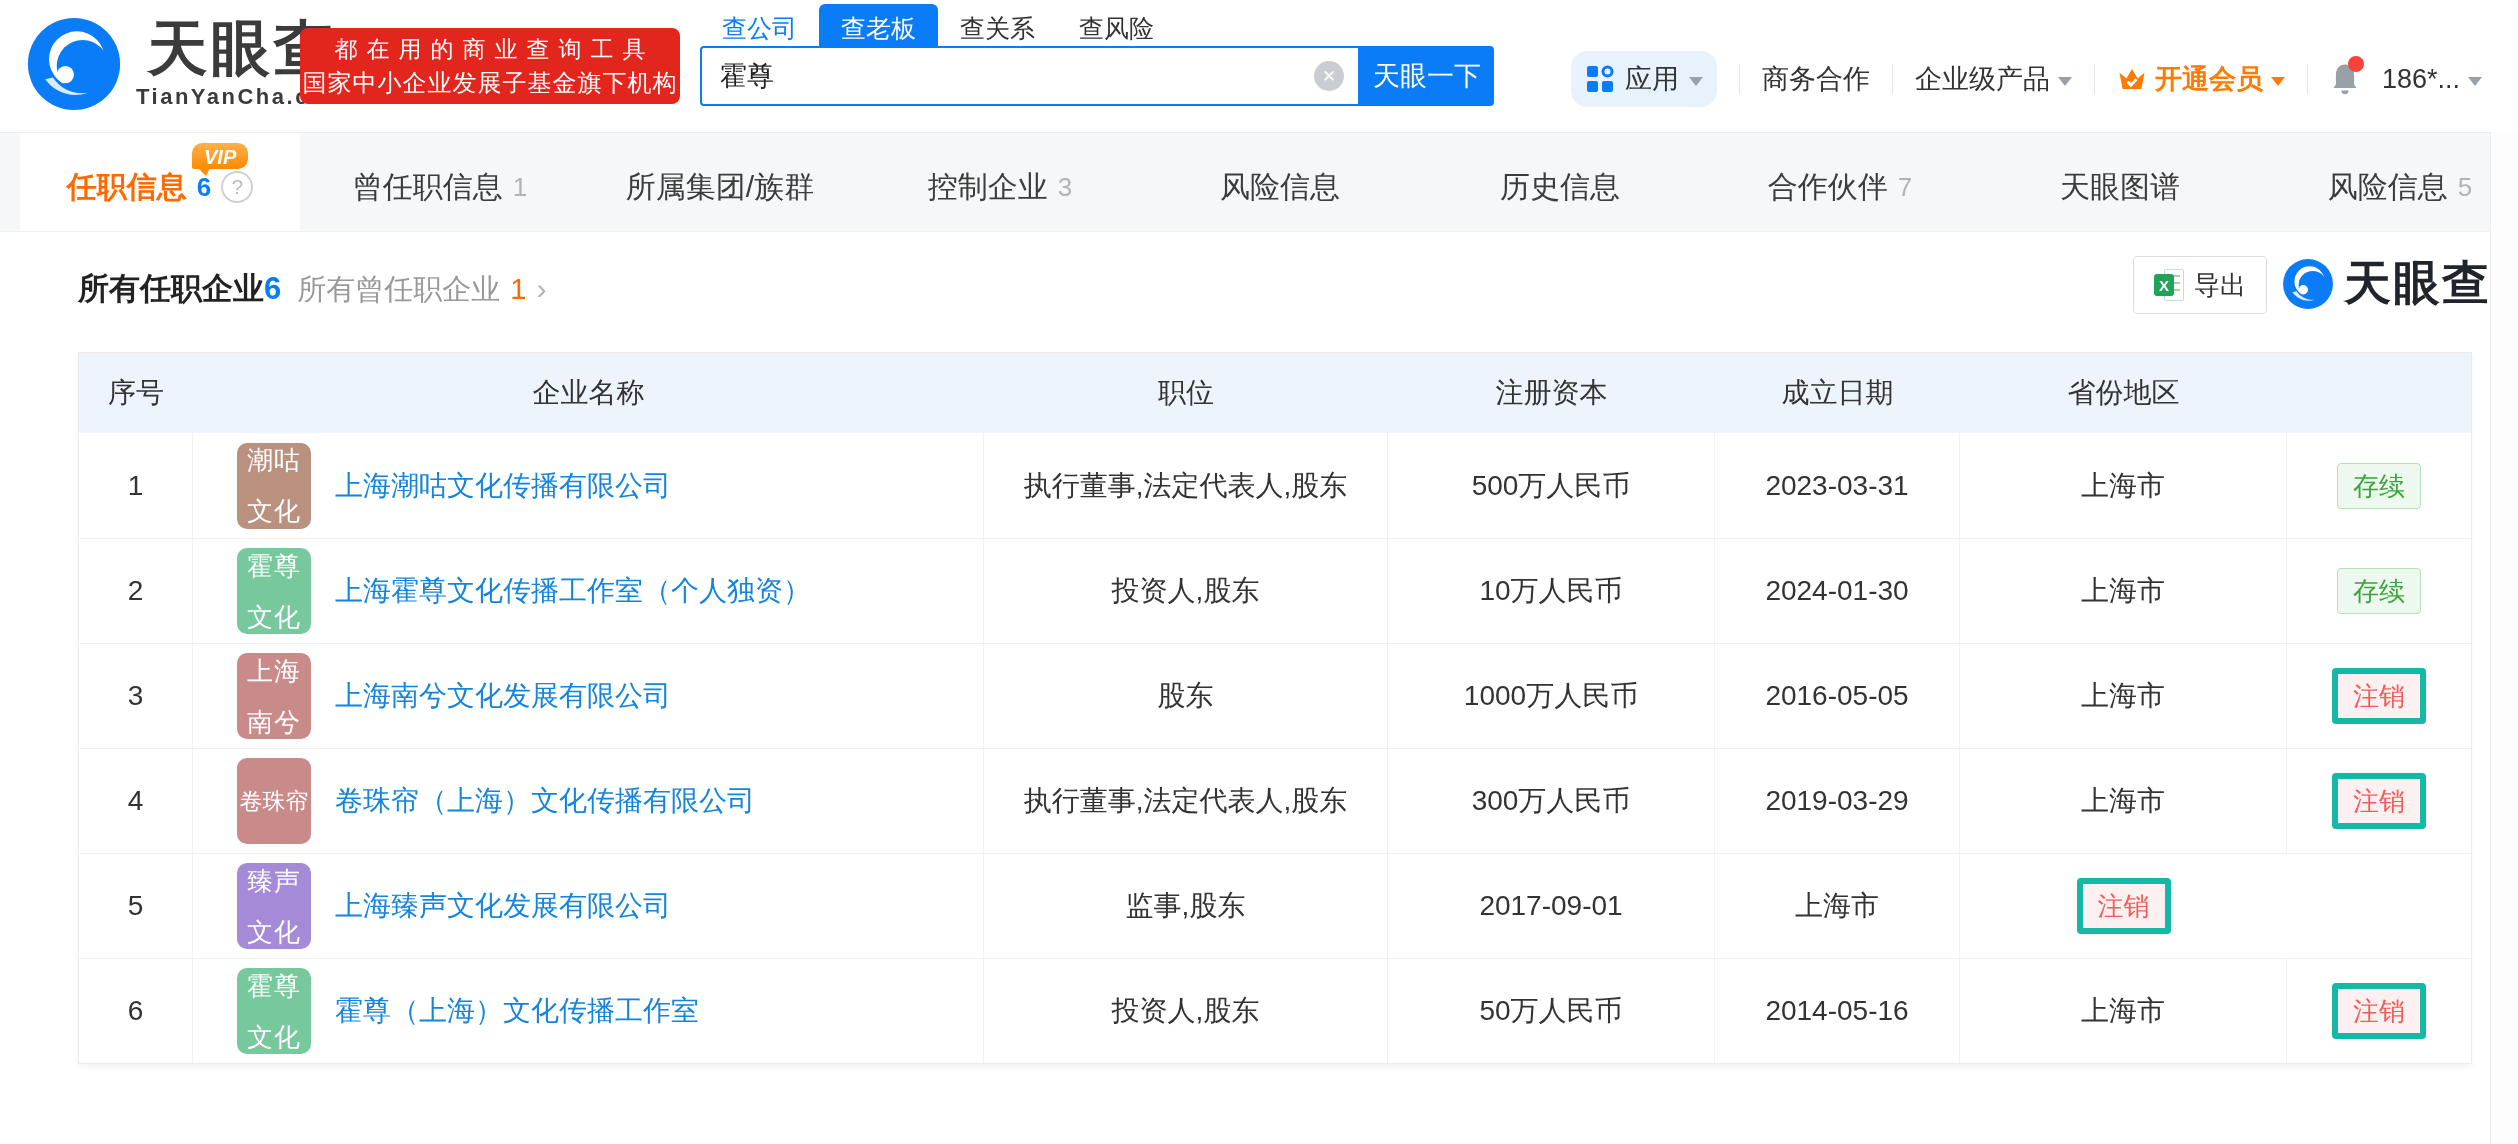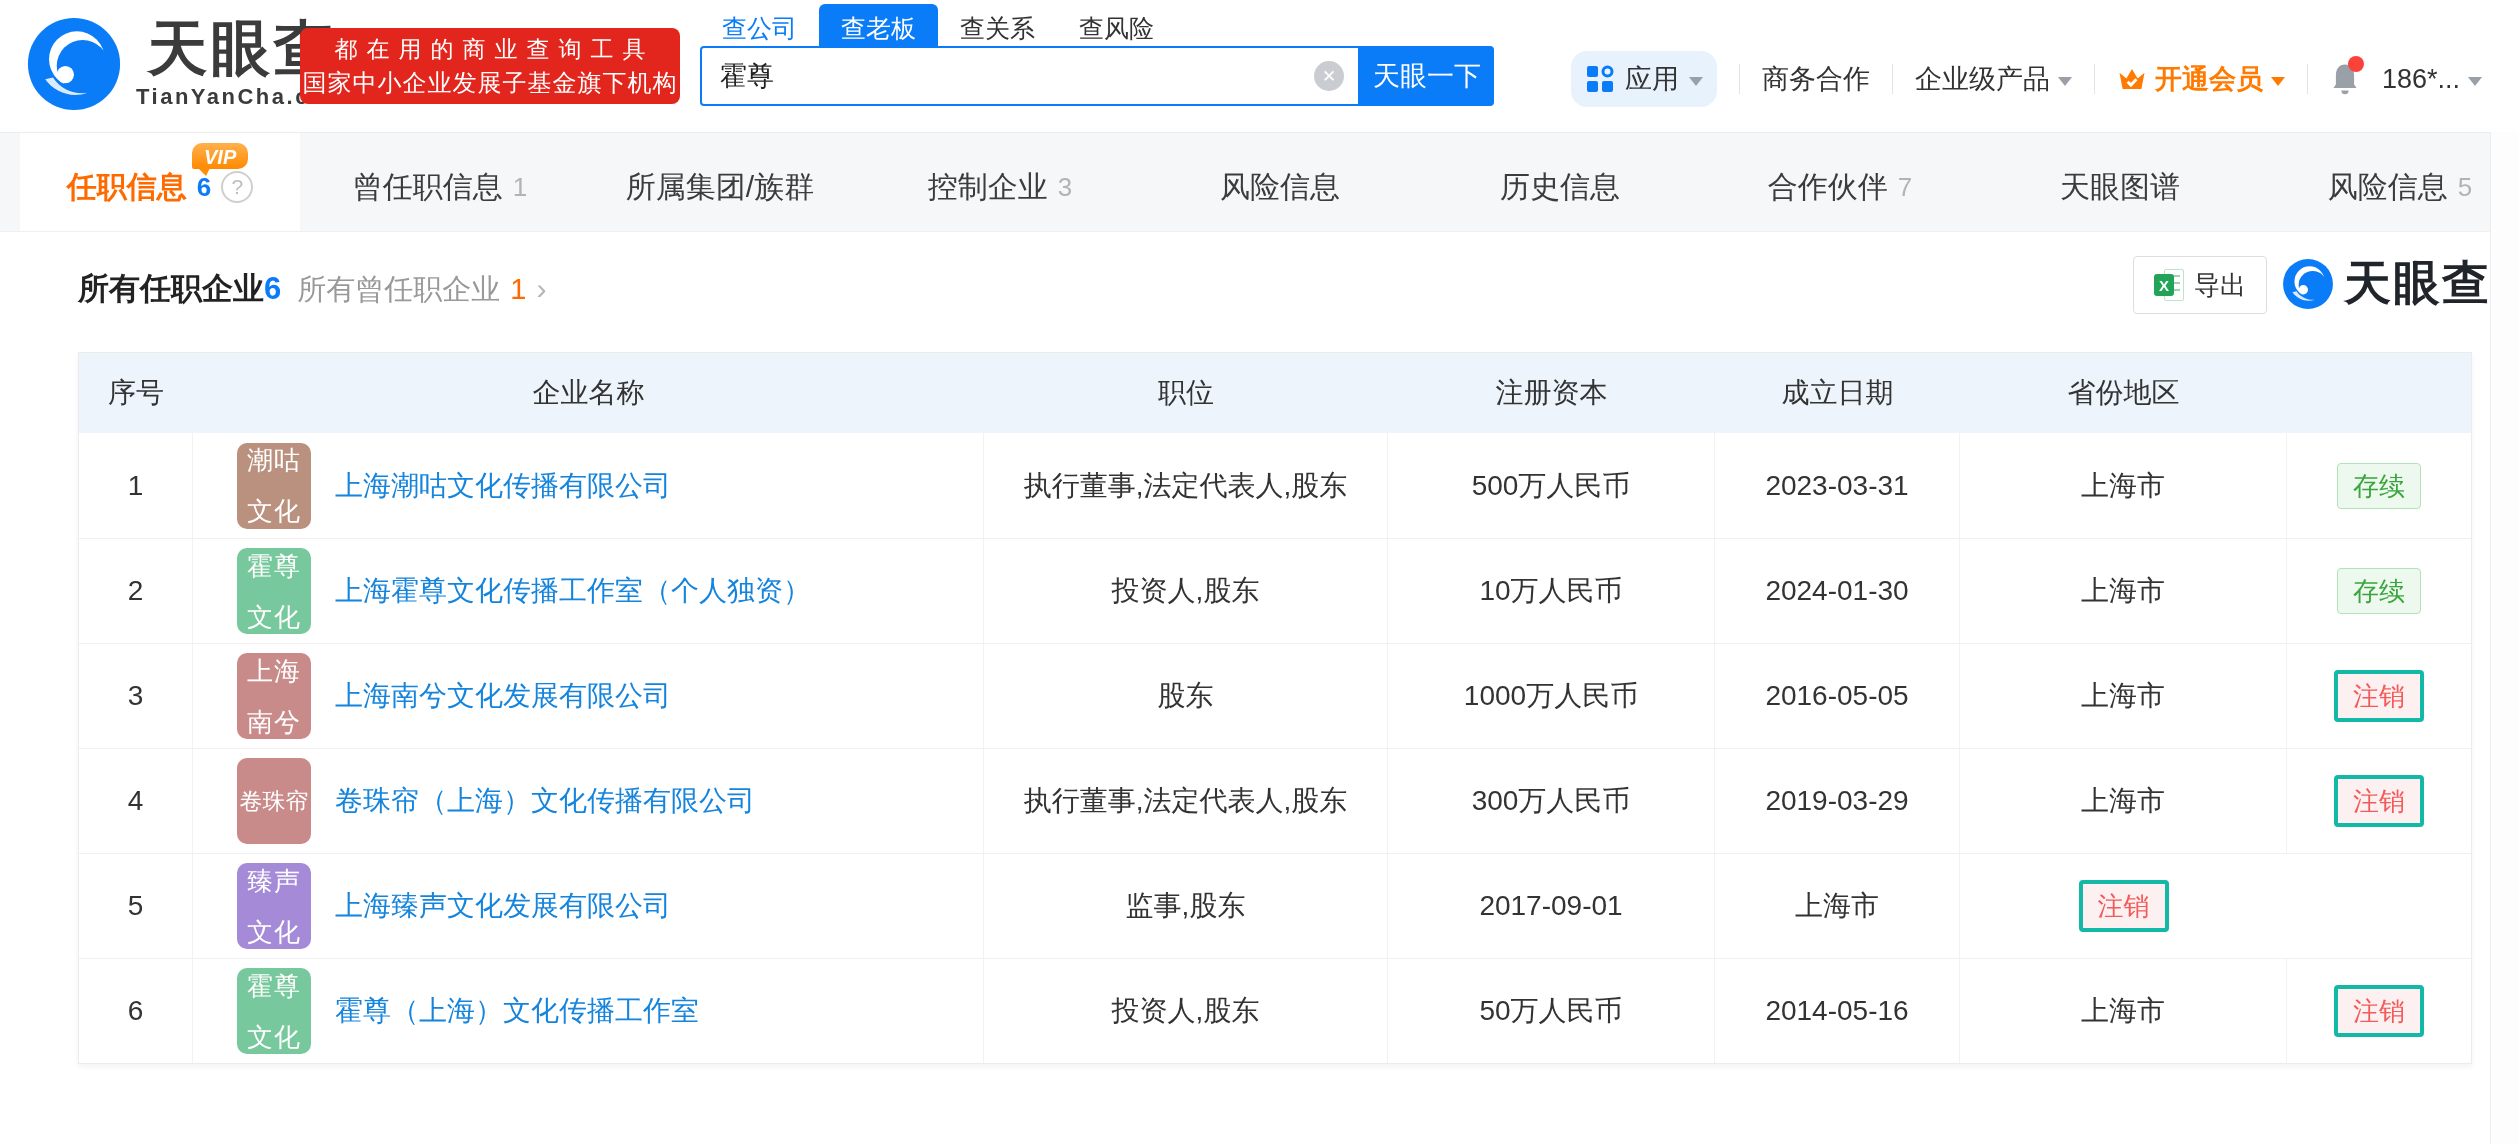--- a/index.html
+++ b/index.html
@@ -93,21 +93,21 @@
   .td { display:flex; align-items:center; justify-content:center; font-size:28px; color:#333; border-right:1px solid #f2f2f2; }
   .td:last-child { border-right:none; }
   .c-company { justify-content:flex-start; padding-left:44px; gap:24px; }
   .avatar { width:74px; height:86px; border-radius:10px; color:#fff; display:flex; flex-direction:column;
     align-items:center; justify-content:center; gap:19px; flex:none; }
   .avatar span { font-size:26px; line-height:32px; letter-spacing:1px; }
   .avatar.single span { font-size:23px; letter-spacing:0; }
   .company-link { color:#1584dc; cursor:pointer; text-decoration:none; font-size:28px; }
   .status-badge { font-size:26px; line-height:1; padding:9px 15px; border-radius:4px; }
   .st-active { color:#3aa53c; background:#edf9ee; border:1px solid #b2e2b5; }
-  .st-cancelled { color:#f35b5b; background:#fdf0f0; border:4px solid #14b8a6; }
+  .st-cancelled { color:#f35b5b; background:#fdf0f0; border:6px solid #14b8a6; }
 
   
   .scrollbar-strip { position:absolute; right:0; top:132px; width:28px; height:1012px; background:#fdfdfd; border-left:1px solid #ededed; }
 </style>
 </head>
 <body>
 
 <div>
 
   <div class="top-header">

